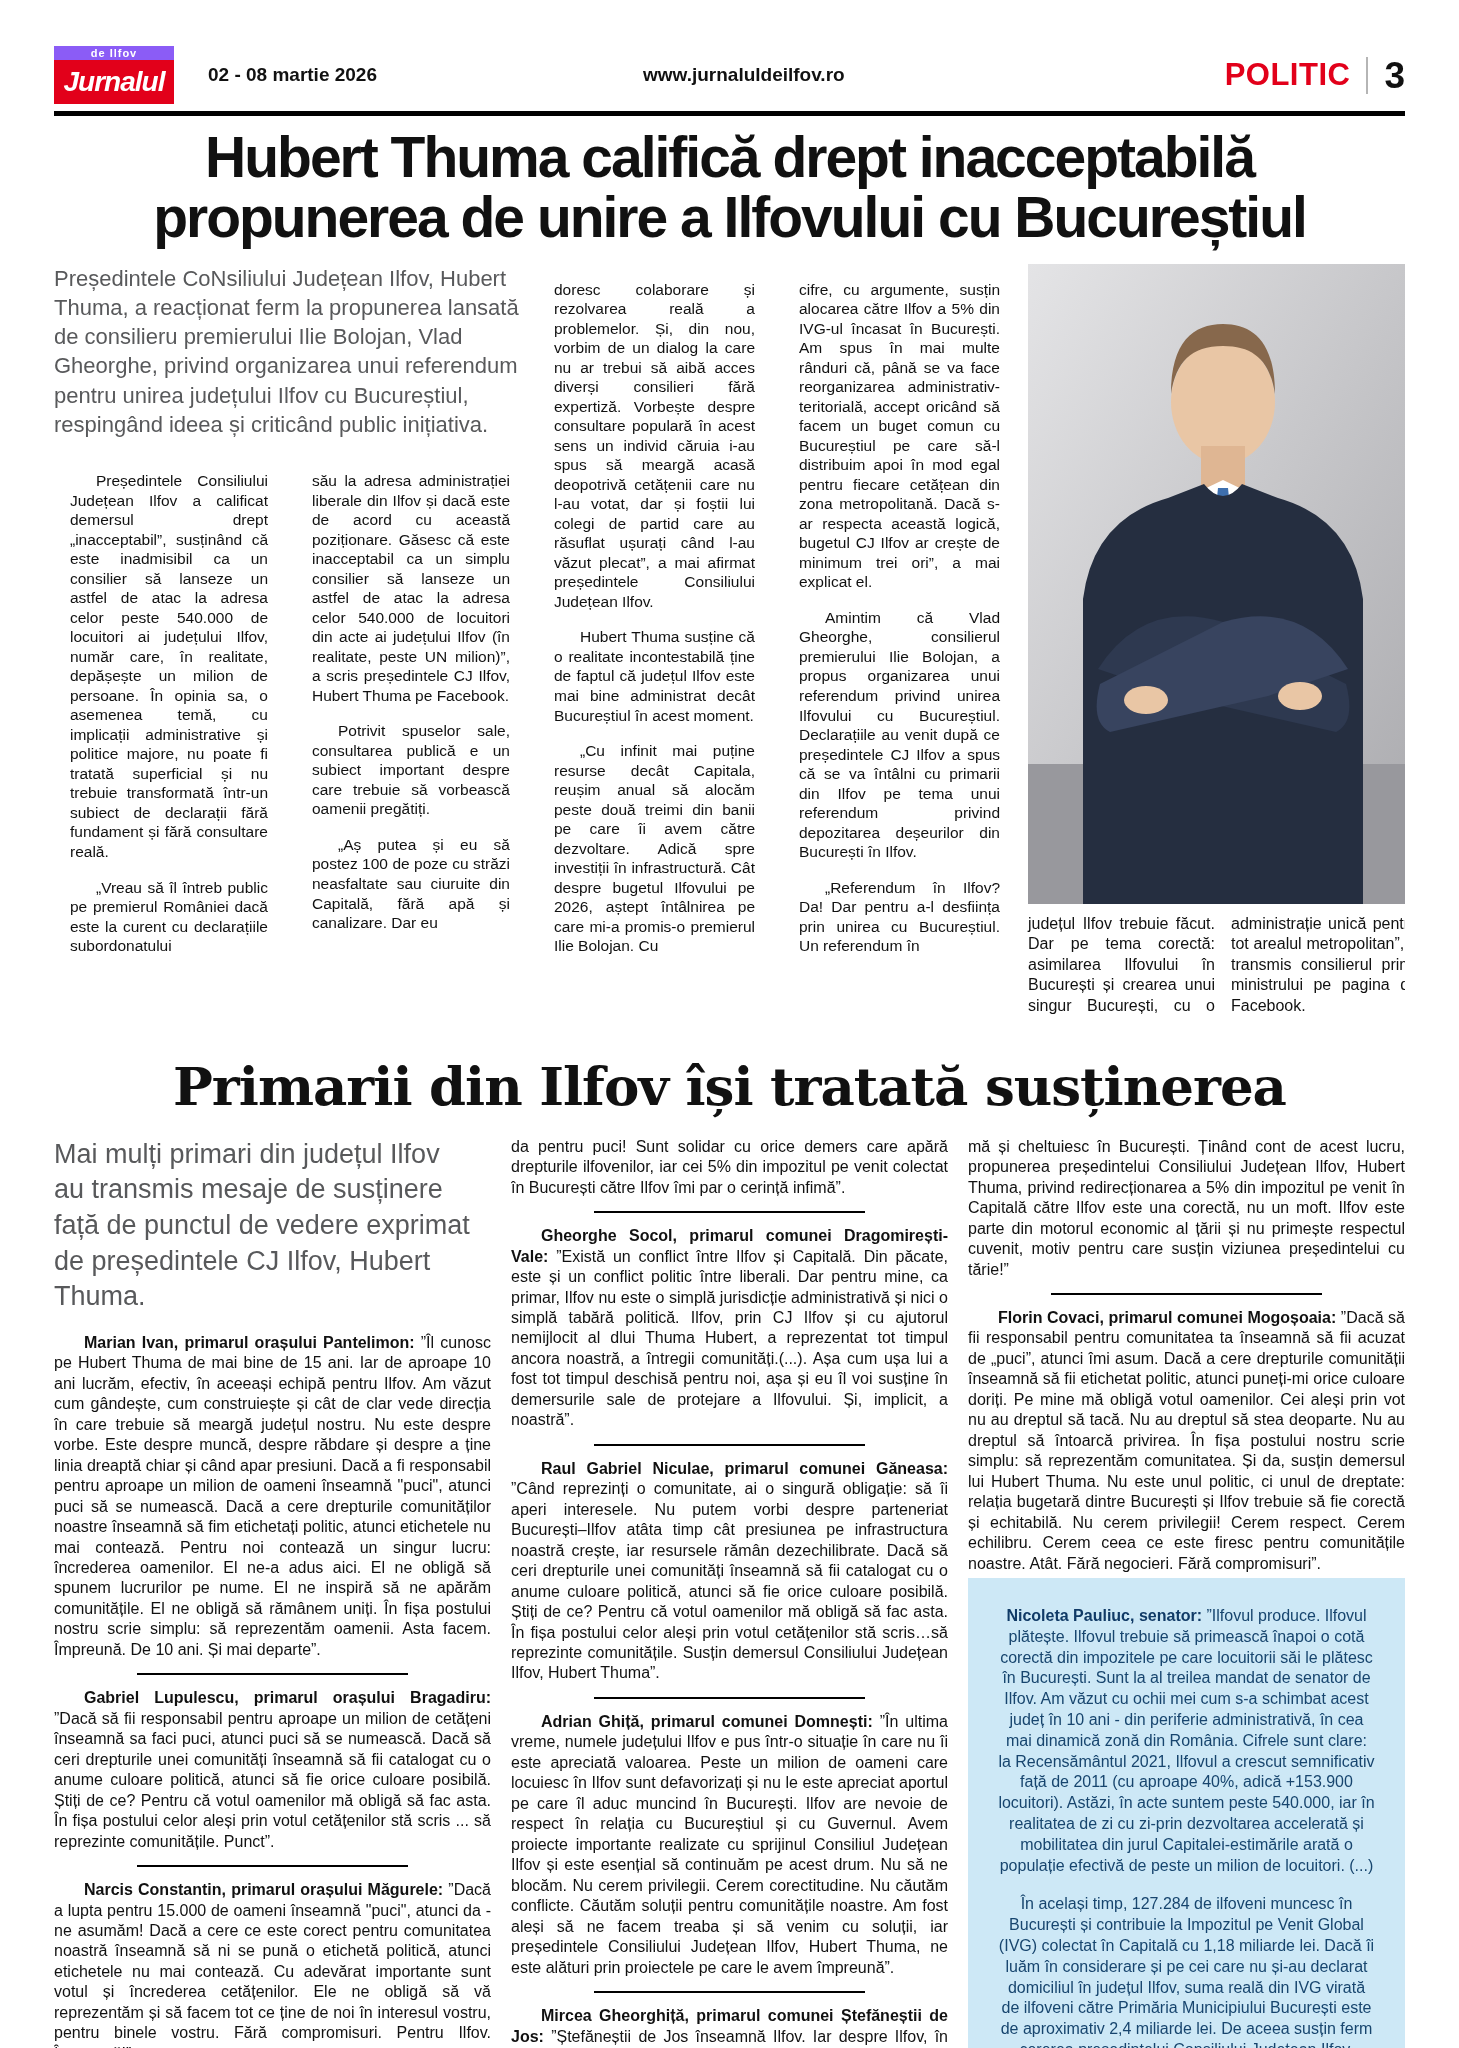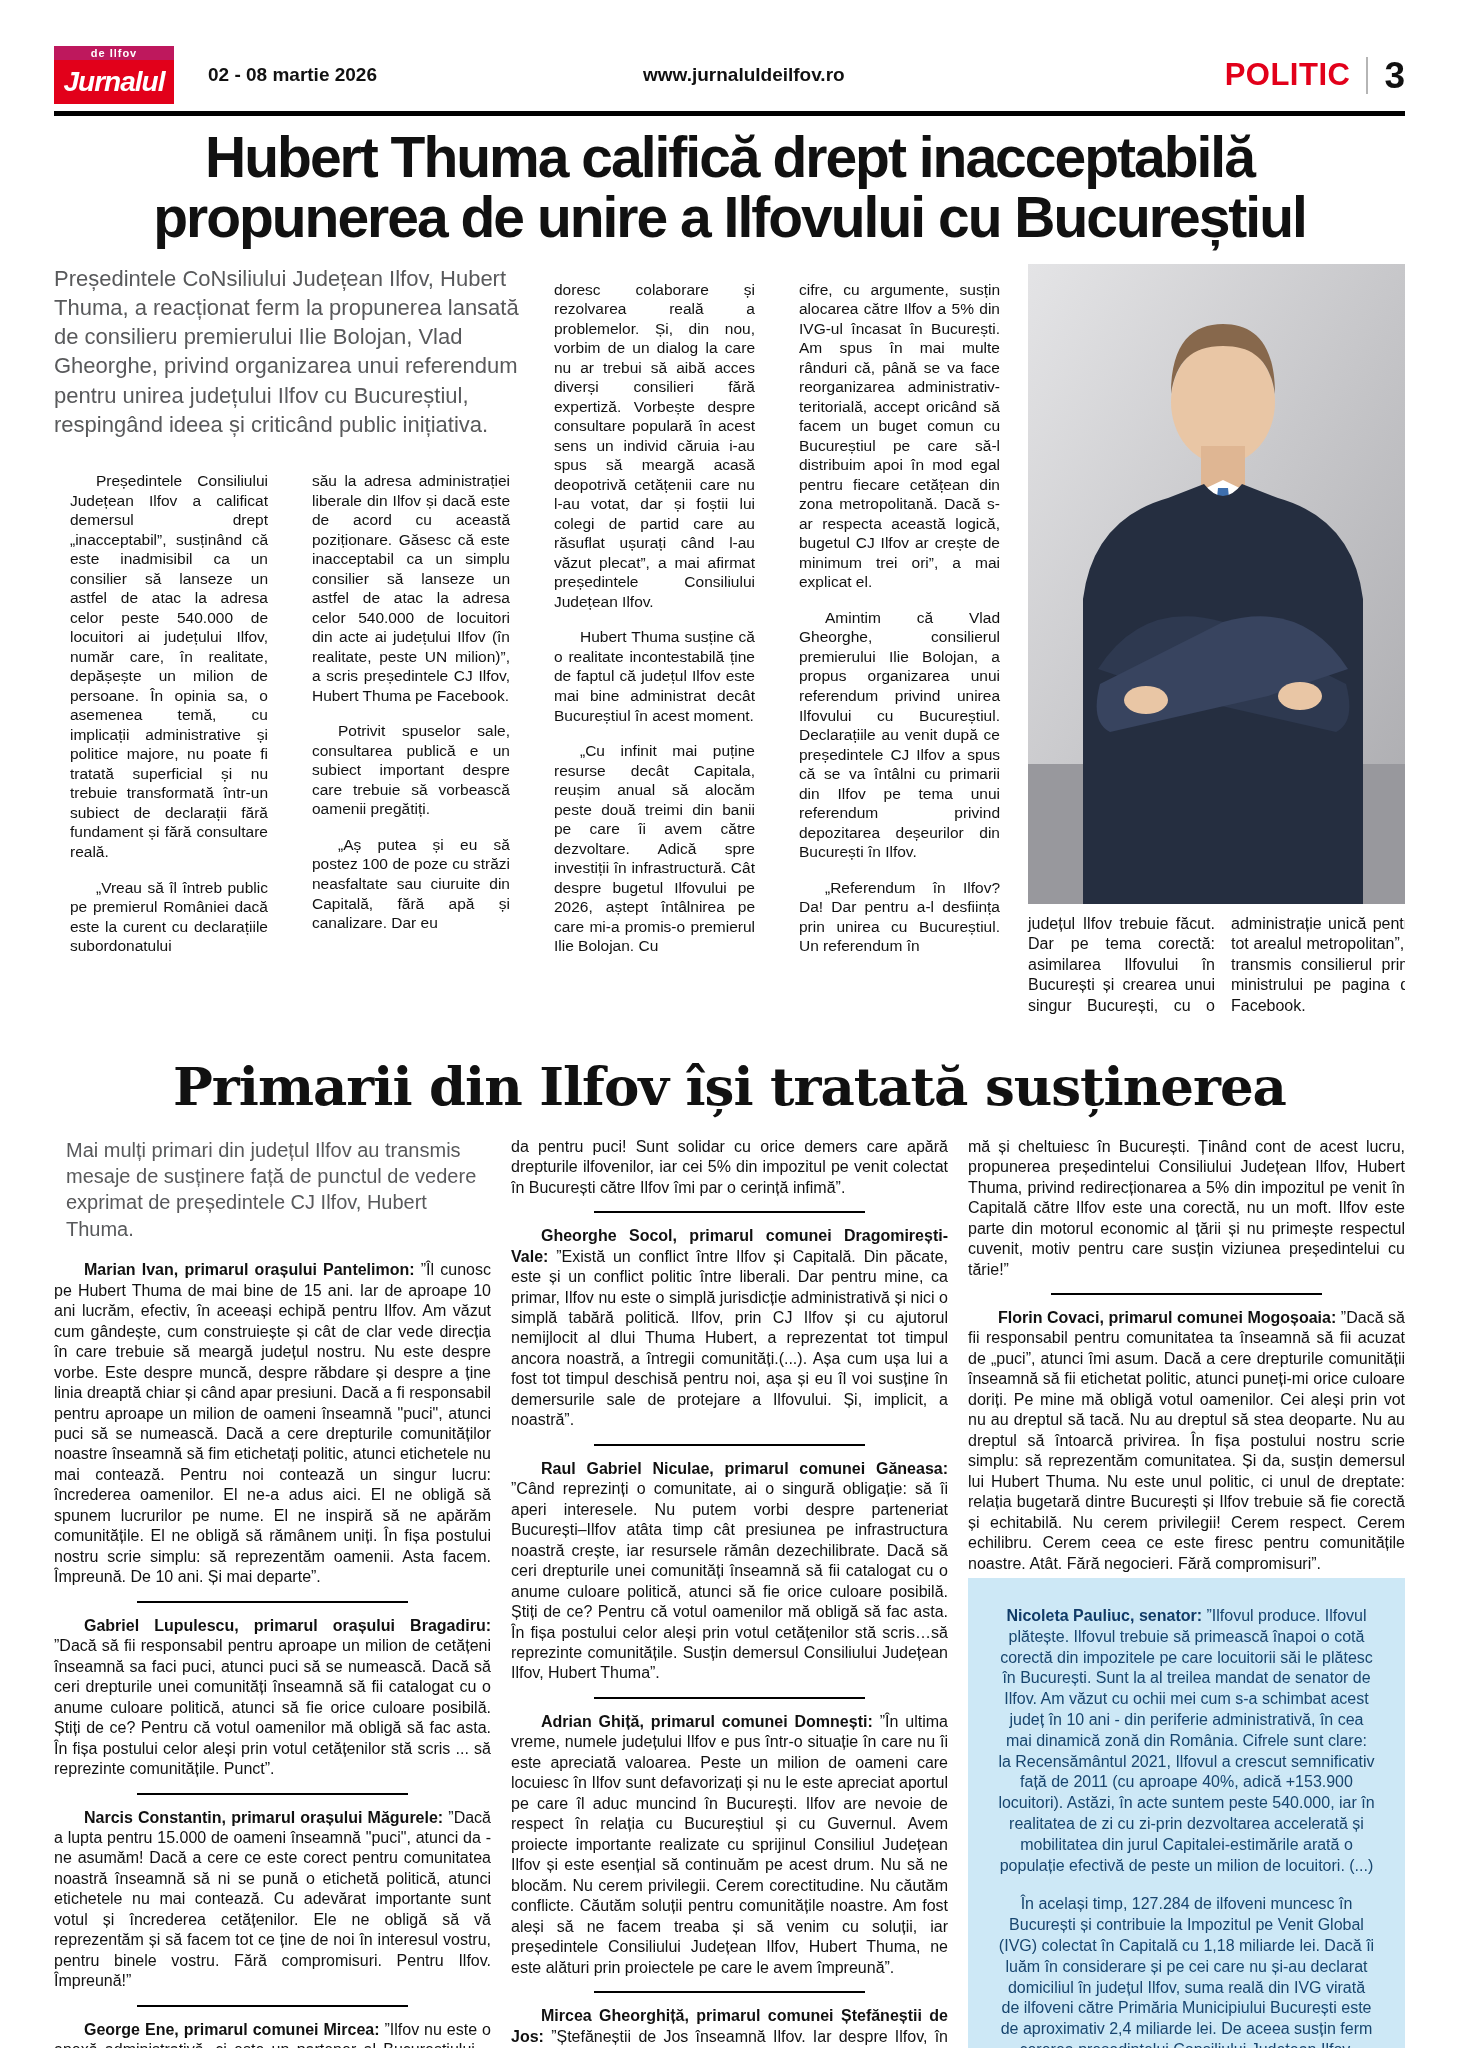--- a/index.html
+++ b/index.html
@@ -2,21 +2,21 @@
 <html lang="ro"><head>
 <meta charset="utf-8">
 <style>
   html,body{margin:0;padding:0;background:#ffffff;}
   .page{width:1459px;height:2048px;box-sizing:border-box;padding:44px 54px 0 54px;
         background:#fff;font-family:"Liberation Sans",sans-serif;color:#111;
         overflow:hidden;position:relative;}
   
   .hdr{display:flex;align-items:center;height:62px;}
   .logo{width:120px;height:58px;display:flex;flex-direction:column;flex:none;}
-  .logo-top{background:#be185d;color:#fff;font-size:11px;font-weight:700;text-align:center;
+  .logo-top{background:#8b5cf6;color:#fff;font-size:11px;font-weight:700;text-align:center;
             padding:1px 0;letter-spacing:1px;}
   .logo-main{background:#e2001a;color:#fff;font-weight:700;font-style:italic;font-size:28px;
              text-align:center;flex:1;display:flex;align-items:center;justify-content:center;
              letter-spacing:-1px;}
   .hdr-date{font-size:19px;font-weight:700;margin-left:34px;}
   .hdr-site{font-size:19px;font-weight:700;margin-left:266px;}
   .hdr-right{margin-left:auto;display:flex;align-items:center;}
   .hdr-section{color:#e2001a;font-weight:700;font-size:31px;letter-spacing:.5px;}
   .hdr-page{font-size:37px;font-weight:700;border-left:2px solid #b5b5b5;
             padding-left:16px;margin-left:16px;line-height:1;}
@@ -34,21 +34,21 @@
   .btxt.noind{text-indent:0;}
   .a1-right{width:390px;flex:none;}
   .photo{width:390px;height:640px;overflow:hidden;}
   .caption{font-size:16px;line-height:1.28;text-align:justify;margin:10px 0 0 0;
            columns:2;column-gap:16px;}
   
   .headline2{font-family:"DejaVu Serif",serif;font-size:53px;font-weight:700;
              text-align:center;margin:16px 0 20px 0;letter-spacing:-1px;}
   .article2{display:flex;gap:20px;height:960px;overflow:hidden;}
   .a2col{flex:1 1 0;overflow:hidden;}
-  .lead2{font-size:20px;line-height:1.32;color:#58595b;margin:0 14px 18px 12px;}
+  .lead2{font-size:27px;line-height:1.32;color:#58595b;margin:0 14px 18px 0;}
   .mayor{font-size:16px;line-height:1.28;text-align:justify;margin:0;text-indent:30px;}
   .mayor.cont{text-indent:0;}
   .mname{font-weight:700;}
   .sep{height:2px;background:#000;width:62%;margin:13px auto;}
   
   .senator-box{background:#cde8f6;border-bottom:4px solid #1c1c1c;padding:10px 12px 14px 12px;
                margin-top:4px;color:#17456e;}
   .senator-box p{font-size:16px;line-height:1.3;margin:18px;text-align:center;}
   .sname{font-weight:700;color:#103a66;}
 </style>

